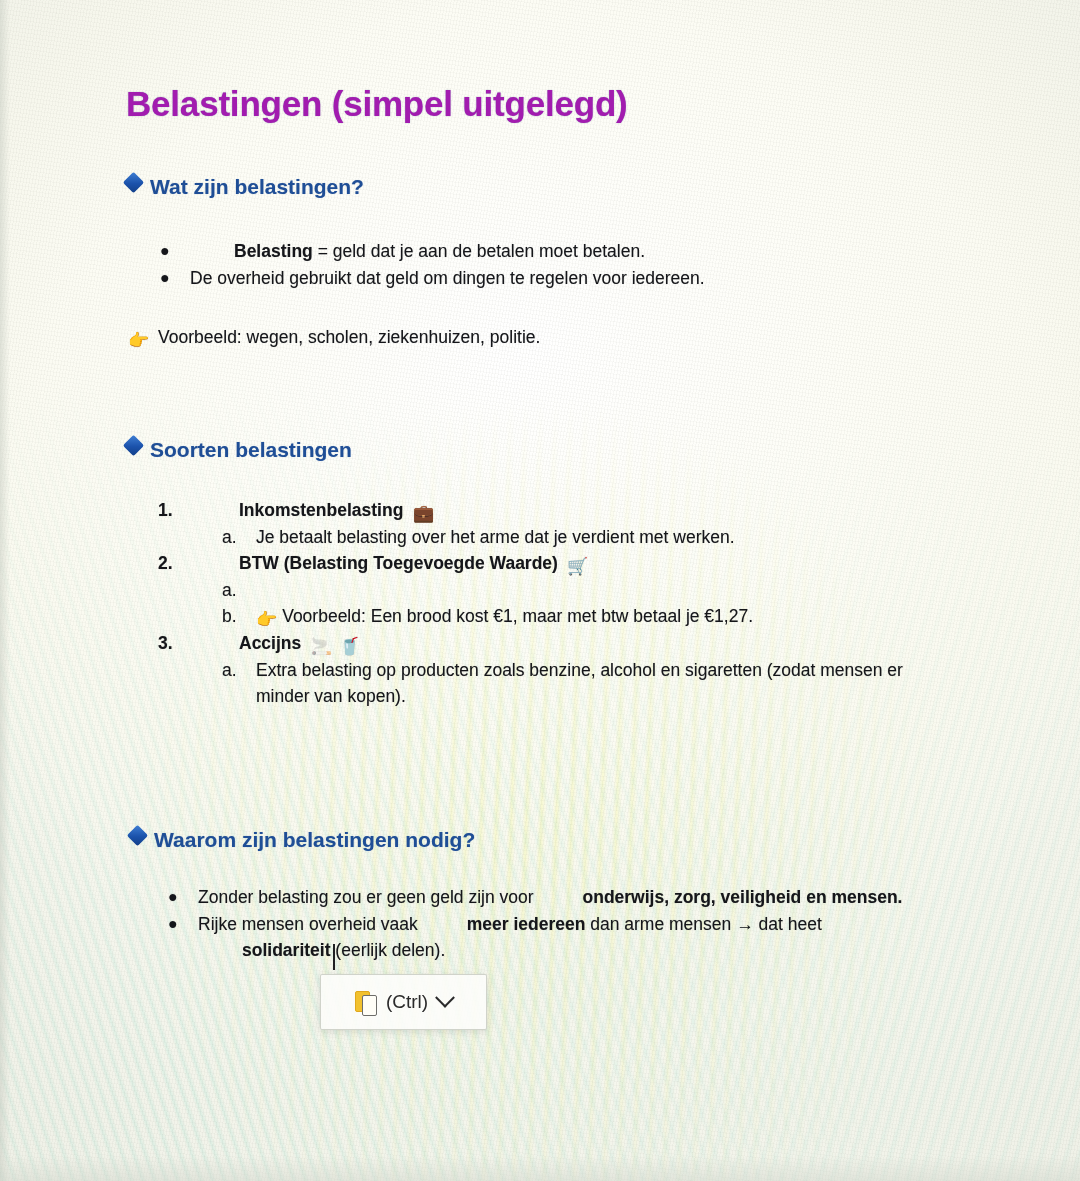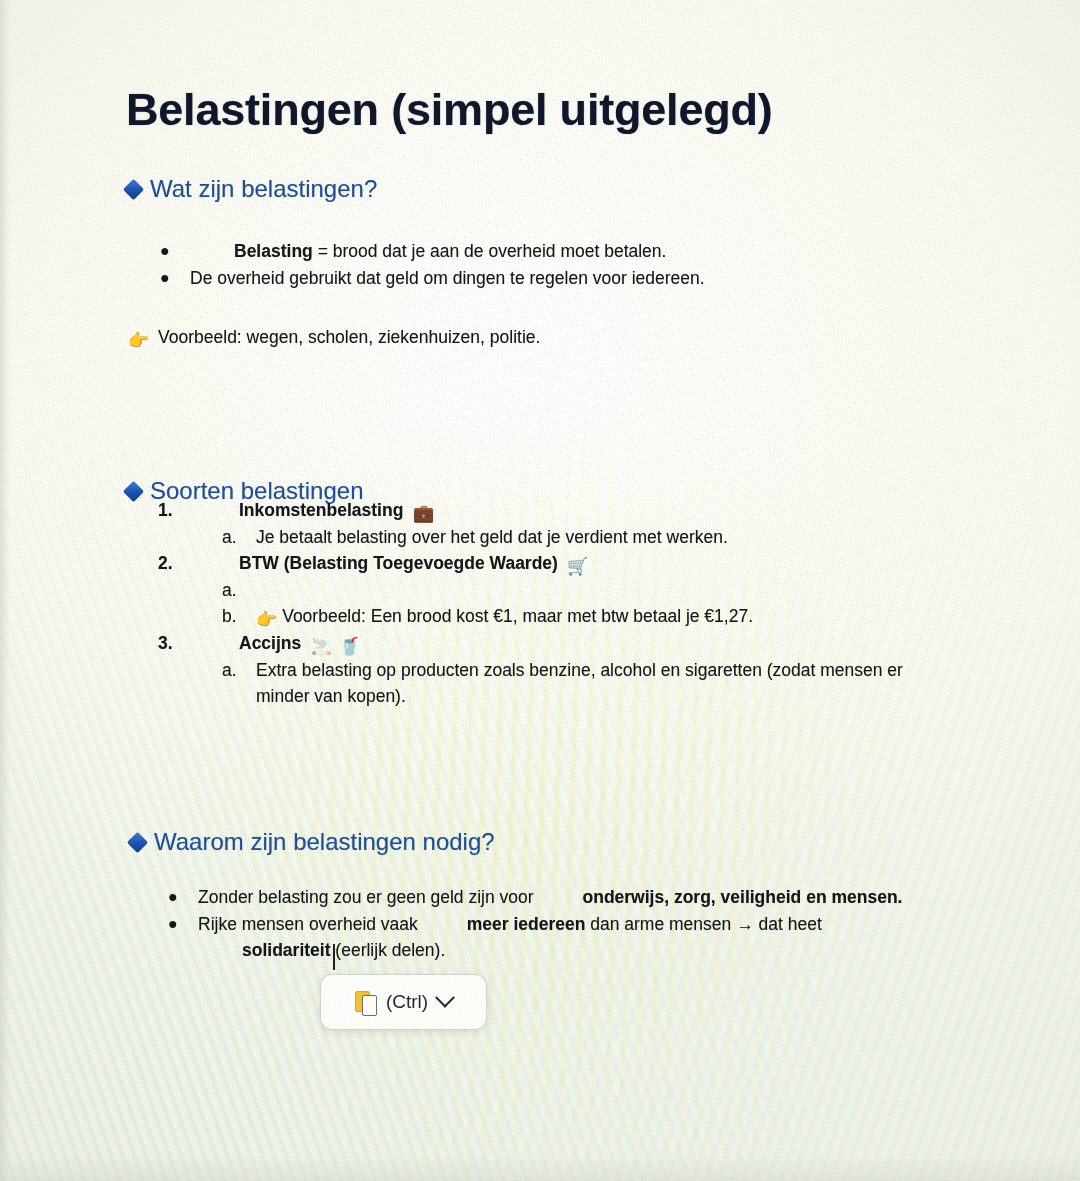--- a/index.html
+++ b/index.html
@@ -97,34 +97,34 @@
   
   .doc {
     position: absolute;
     inset: 0;
     padding: 0;
   }
   .title {
     position: absolute;
     left: 126px;
     top: 84px;
-    font-size: 45px;
+    font-size: 35px;
     font-weight: bold;
-    color: #0f172a;
+    color: #a21caf;
     letter-spacing: -0.2px;
     text-shadow: 0 0 1.2px rgba(31,58,115,0.45);
   }
 
   .heading {
     position: absolute;
     display: flex;
-    align-items: center;
+    align-items: flex-start;
     gap: 9px;
-    font-size: 24px;
-    font-weight: normal;
+    font-size: 21px;
+    font-weight: bold;
     color: #1f4e96;
     text-shadow: 0 0 1px rgba(31,78,150,0.35);
   }
   .diamond {
     display: inline-block;
     width: 15px;
     height: 15px;
     background: linear-gradient(135deg, #3f7fd4 0%, #1b52ab 55%, #123f88 100%);
     transform: rotate(45deg);
     border-radius: 2px;
@@ -175,21 +175,21 @@
 
   
   .paste-btn {
     position: absolute;
     left: 320px;
     top: 974px;
     width: 165px;
     height: 54px;
     background: rgba(253,253,250,0.88);
     border: 1px solid rgba(196,200,190,0.8);
-    border-radius: 12px;
+    border-radius: 2px;
     box-shadow: 0 2px 7px rgba(90,95,85,0.16);
     display: flex;
     align-items: center;
     justify-content: center;
     gap: 10px;
   }
   .paste-btn .clip {
     position: relative;
     width: 21px;
     height: 25px;
@@ -251,53 +251,53 @@
 
     <div class="heading" style="left:126px; top:175px;">
       <span class="diamond"></span>
       <span>Wat zijn belastingen?</span>
     </div>
 
     <div class="body-text" style="left:160px; top:238px; width:760px;">
       <ul class="dots">
         <li class="row">
           <span class="marker dot-marker">●</span>
-          <span><span class="b">Belasting</span><span> = brood dat je aan de overheid moet betalen.</span></span>
+          <span><span class="b">Belasting</span><span> = geld dat je aan de betalen moet betalen.</span></span>
         </li>
         <li class="row">
           <span class="marker dot-marker">●</span>
           <span>De overheid gebruikt dat geld om dingen te regelen voor iedereen.</span>
         </li>
       </ul>
     </div>
 
     <div class="body-text" style="left:128px; top:324px; width:780px;">
       <span class="emoji">👉</span>
       <span style="margin-left:4px;text-align:center;">Voorbeeld: wegen, scholen, ziekenhuizen, politie.</span>
     </div>
 
-    <div class="heading" style="left:126px; top:438px;margin-top:39px;">
+    <div class="heading" style="left:126px; top:438px;">
       <span class="diamond"></span>
       <span>Soorten belastingen</span>
     </div>
 
     <div class="body-text" style="left:158px; top:497px; width:790px;">
       <ol class="nums">
 
         <li>
           <div class="row">
             <span class="marker num-marker">1.</span>
             <span>
               <span class="b">Inkomstenbelasting</span>
               <span class="emoji" style="margin-left:5px;">💼</span>
             </span>
           </div>
           <div class="row" style="margin-left:64px;">
             <span class="marker alpha-marker">a.</span>
-            <span>Je betaalt belasting over het geld dat je verdient met werken.</span>
+            <span>Je betaalt belasting over het arme dat je verdient met werken.</span>
           </div>
         </li>
 
         <li>
           <div class="row">
             <span class="marker num-marker">2.</span>
             <span>
               <span class="b">BTW (Belasting Toegevoegde Waarde)</span>
               <span class="emoji" style="margin-left:5px;">🛒</span>
             </span>

